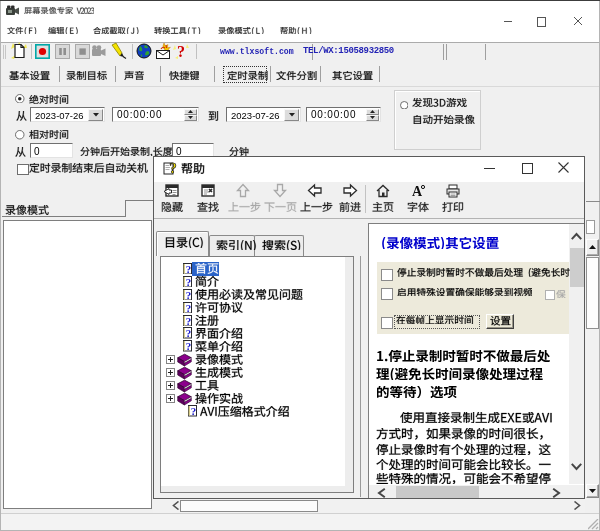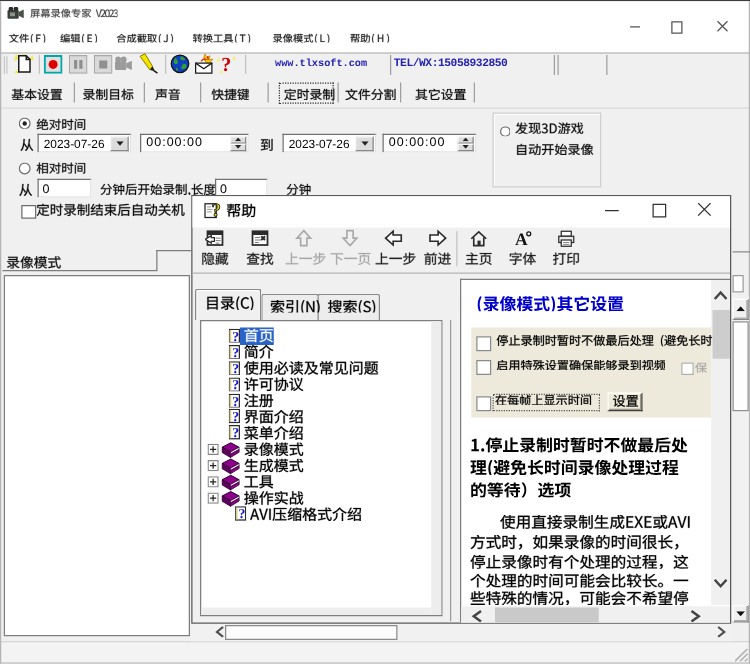--- a/index.html
+++ b/index.html
@@ -358,21 +358,21 @@
     <rect x="2.5" y="7.5" width="13" height="8" fill="#fff" stroke="#1a1a1a"></rect>
     <path d="M2.5 7.5 L9 12 L15.5 7.5" fill="none" stroke="#1a1a1a"></path>
   </svg>
 <svg style="position:absolute;left:173px;top:42px" width="16" height="19" viewBox="0 0 16 19">
     <path d="M2 3 L0 8 L3 7 Z M14 2 L16 6 L13 6 Z M2 16 L5 14 L5 17 Z" fill="#f6f17a"></path>
     <text x="8" y="14.5" font-family="Liberation Serif" font-size="16" font-weight="bold" fill="#d00000" text-anchor="middle">?</text>
   </svg>
 <div style="position:absolute;left:196px;top:44px;width:1px;height:15px;background:#c0c0c0"></div>
 <div class="L" style="left:220px;top:46.5px;font:bold 8.2px 'Liberation Mono',monospace;color:#2323b5">www.tlxsoft.com</div>
 <div style="position:absolute;left:312px;top:44px;width:1px;height:16px;background:#9f9f9f"></div>
-<div class="L" style="left:315px;top:46px;font:bold 9px 'Liberation Mono',monospace;color:#2323b5;letter-spacing:-0.35px">TEL/WX:15058932850</div>
+<div class="L" style="left:303px;top:46px;font:bold 9px 'Liberation Mono',monospace;color:#2323b5;letter-spacing:-0.35px">TEL/WX:15058932850</div>
 <div style="position:absolute;left:443px;top:44px;width:1px;height:16px;background:#9f9f9f"></div>
 <div style="position:absolute;left:446px;top:44px;width:1px;height:16px;background:#9f9f9f"></div>
 <div style="position:absolute;left:485px;top:44px;width:1px;height:16px;background:#9f9f9f"></div>
 <div style="position:absolute;left:59px;top:66px;width:1px;height:16px;background:#9f9f9f"></div>
 <div style="position:absolute;left:114.5px;top:66px;width:1px;height:16px;background:#9f9f9f"></div>
 <div style="position:absolute;left:159.5px;top:66px;width:1px;height:16px;background:#9f9f9f"></div>
 <div style="position:absolute;left:213.8px;top:66px;width:1px;height:16px;background:#9f9f9f"></div>
 <div style="position:absolute;left:270px;top:66px;width:1px;height:16px;background:#9f9f9f"></div>
 <div style="position:absolute;left:320px;top:66px;width:1px;height:16px;background:#9f9f9f"></div>
 <div style="position:absolute;left:378.5px;top:66px;width:1px;height:16px;background:#9f9f9f"></div>

